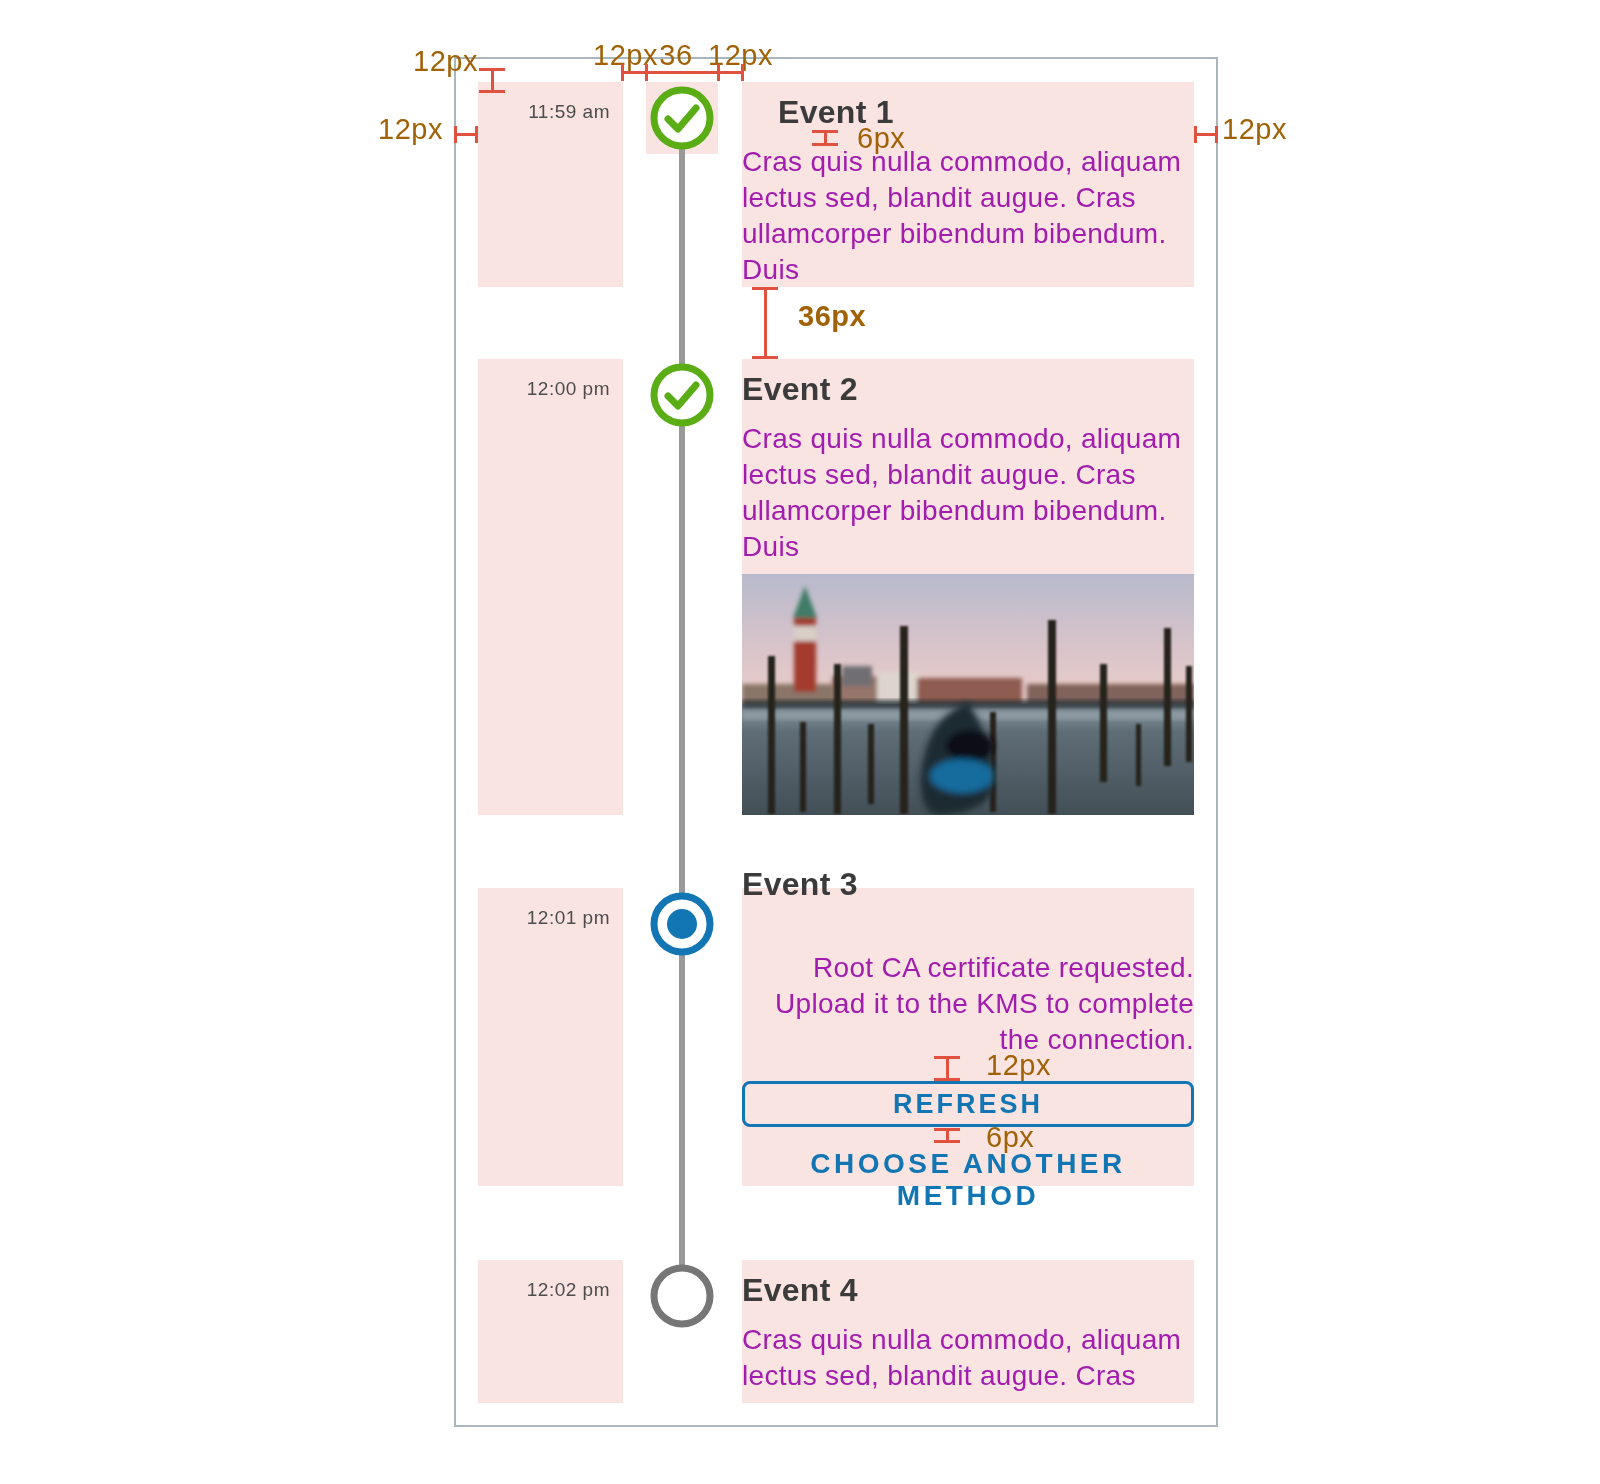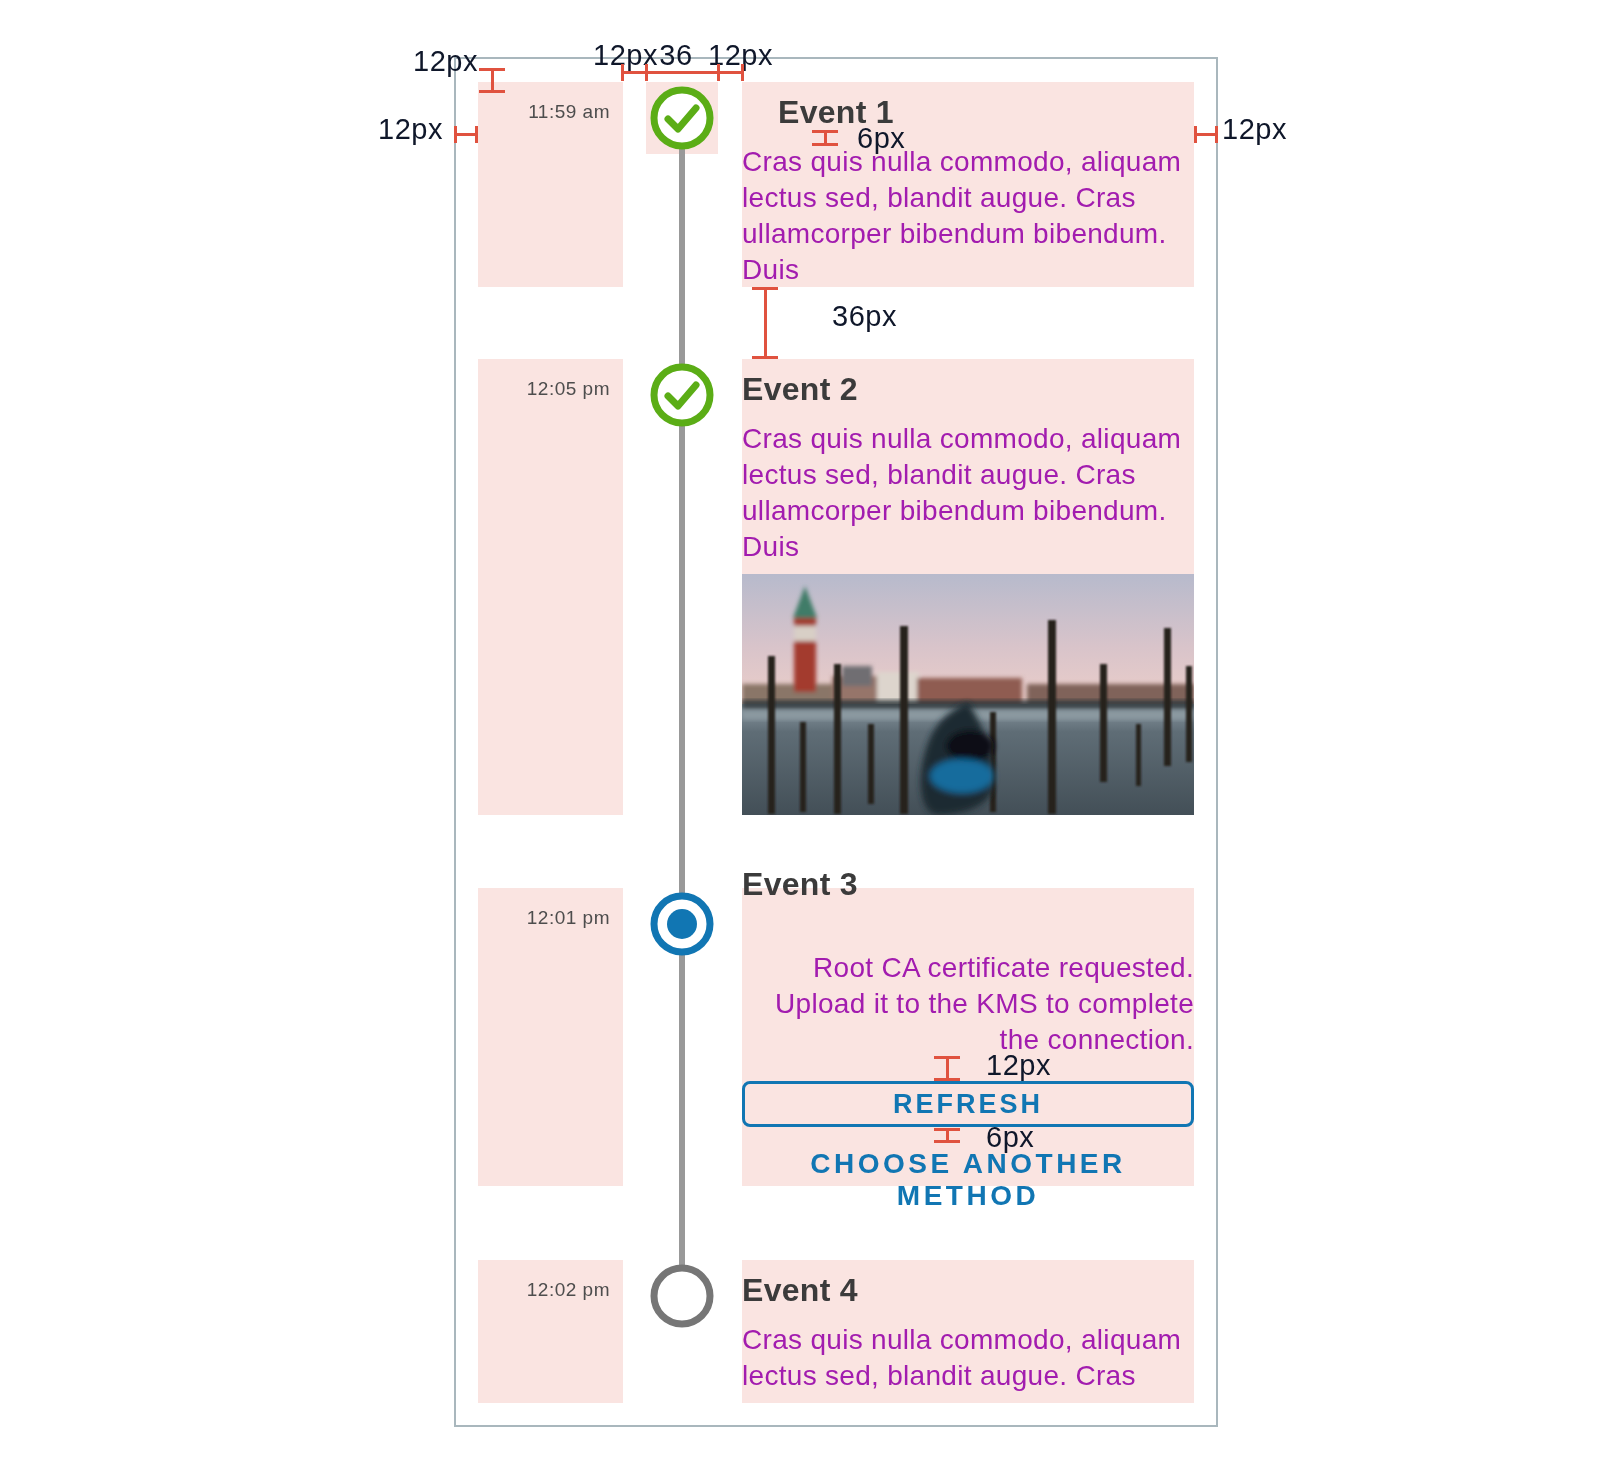--- a/index.html
+++ b/index.html
@@ -26,21 +26,21 @@
            color:#a21caf;white-space:pre-line;letter-spacing:.3px;}
 
   .btn-refresh{position:absolute;left:742px;top:1081px;width:452px;height:46px;box-sizing:border-box;
                border:3px solid #1176b3;border-radius:8px;background:transparent;
                display:flex;align-items:center;justify-content:center;
                font-family:inherit;font-size:27px;font-weight:700;letter-spacing:3px;color:#1176b3;cursor:pointer;}
   .link-method{position:absolute;left:742px;top:1148px;width:452px;text-align:center;
                font-size:28px;font-weight:700;letter-spacing:3.5px;color:#1176b3;cursor:pointer;}
 
   
-  .red-lbl{position:absolute;color:#0f172a;font-size:29px;line-height:30px;font-weight:500;letter-spacing:.5px;}
+  .red-lbl{position:absolute;color:#a16207;font-size:29px;line-height:30px;font-weight:500;letter-spacing:.5px;}
   .r{text-align:right;} .c{text-align:center;}
   .vm{position:absolute;box-sizing:border-box;border-top:3px solid #e0523f;border-bottom:3px solid #e0523f;}
   .vm::before{content:'';position:absolute;left:50%;top:0;bottom:0;width:3px;margin-left:-1.5px;background:#e0523f;}
   .hm{position:absolute;box-sizing:border-box;border-left:3px solid #e0523f;border-right:3px solid #e0523f;}
   .hm::before{content:'';position:absolute;top:50%;left:0;right:0;height:3px;margin-top:-1.5px;background:#e0523f;}
   .tick{position:absolute;width:3px;height:17px;background:#e0523f;}
   .rline{position:absolute;height:3px;background:#e0523f;}
 
   .photo{position:absolute;left:742px;top:574px;width:452px;height:241px;}
 </style>
@@ -84,21 +84,21 @@
       <circle cx="32" cy="32" r="15" fill="#1176b3"></circle>
     </svg>
   </div>
   <div class="tl-icon" style="top:1264px;">
     <svg width="64" height="64" viewBox="0 0 64 64">
       <circle cx="32" cy="32" r="28" fill="#ffffff" stroke="#767676" stroke-width="7"></circle>
     </svg>
   </div>
 
   <div class="ts" style="left:478px;top:82px;">11:59 am</div>
-  <div class="ts" style="left:478px;top:359px;">12:05 pm</div>
+  <div class="ts" style="left:478px;top:359px;">12:00 pm</div>
   <div class="ts" style="left:478px;top:888px;">12:01 pm</div>
   <div class="ts" style="left:478px;top:1260px;">12:02 pm</div>
 
   <div class="ev-title" style="top:92px;padding-left:36px;">Event 1</div>
   <div class="ev-body" style="top:144px;">Cras quis nulla commodo, aliquam
 lectus sed, blandit augue. Cras
 ullamcorper bibendum bibendum.
 Duis</div>
 
   <div class="ev-title" style="top:369px;">Event 2</div>
@@ -196,21 +196,21 @@
   <div class="red-lbl r" style="left:378px;top:114px;width:64px;">12px</div>
   <div class="hm" style="left:454px;top:126px;width:24px;height:17px;"></div>
 
   <div class="hm" style="left:1194px;top:126px;width:24px;height:17px;"></div>
   <div class="red-lbl" style="left:1222px;top:114px;width:80px;">12px</div>
 
   <div class="vm" style="left:812px;top:130px;width:26px;height:16px;"></div>
   <div class="red-lbl" style="left:857px;top:123px;width:70px;">6px</div>
 
   <div class="vm" style="left:752px;top:287px;width:26px;height:72px;"></div>
-  <div class="red-lbl" style="left:832px;top:301px;width:90px;">36px</div>
+  <div class="red-lbl" style="left:798px;top:301px;width:90px;font-weight:bold;">36px</div>
 
   <div class="vm" style="left:934px;top:1056px;width:26px;height:25px;"></div>
   <div class="red-lbl" style="left:986px;top:1050px;width:80px;">12px</div>
 
   <div class="vm" style="left:934px;top:1128px;width:26px;height:15px;"></div>
   <div class="red-lbl" style="left:986px;top:1122px;width:70px;">6px</div>
 
 </div>
 
 </body></html>

